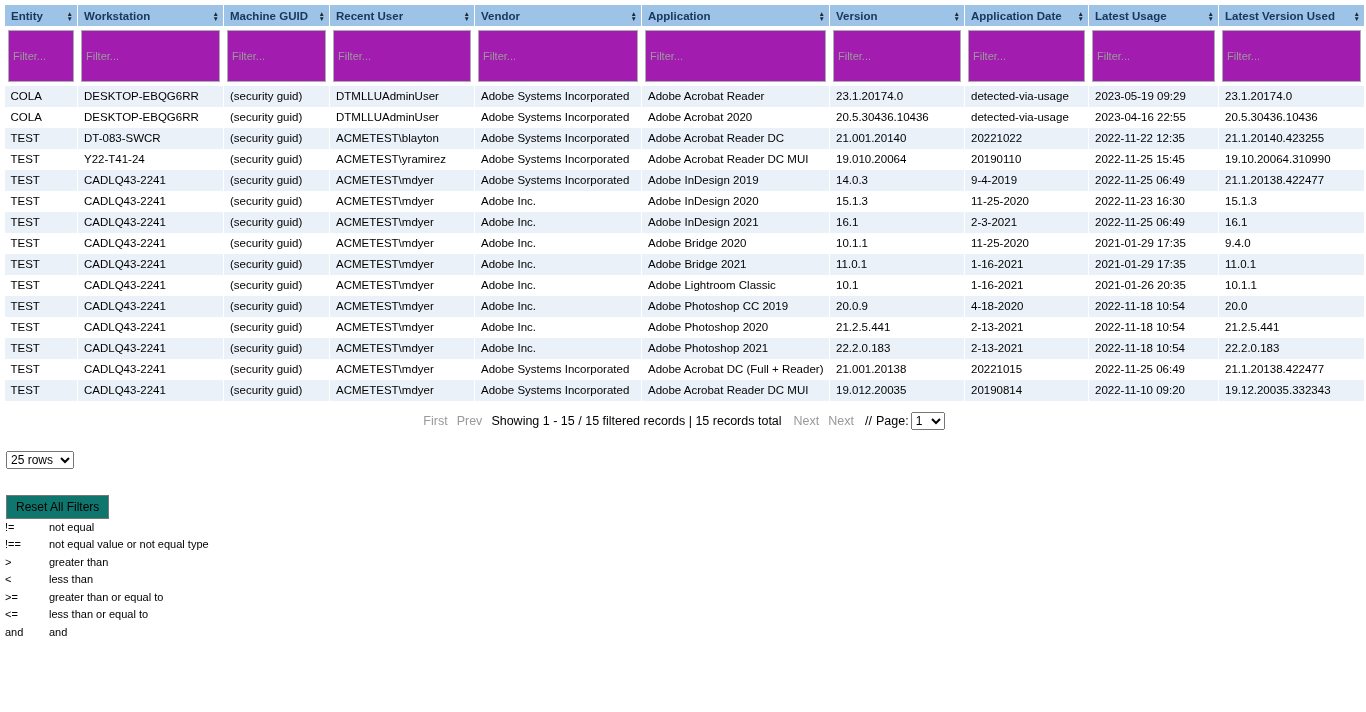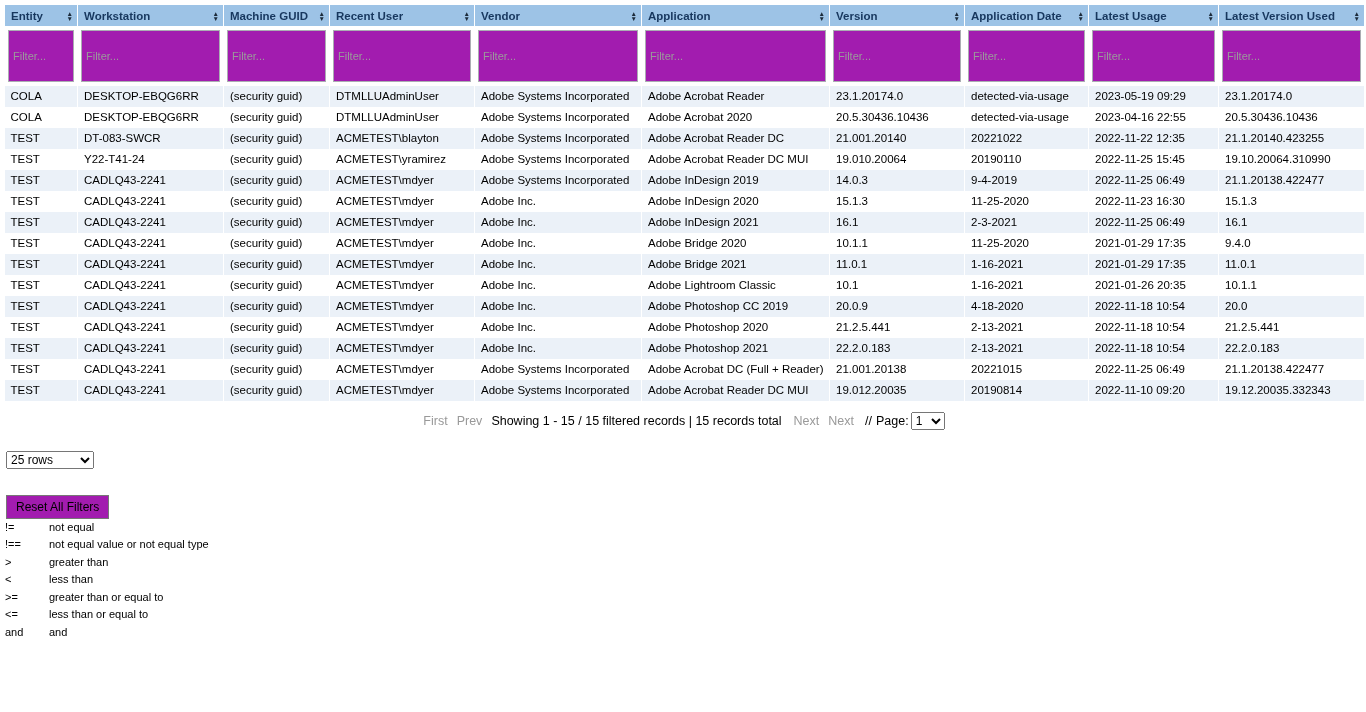--- a/index.html
+++ b/index.html
@@ -35,26 +35,26 @@
 
   .pagination { margin: 11px 0 0 2px; font-size: 12.5px; display: flex; align-items: center; justify-content: center; }
   .pager-link { color: #999999; margin-right: 9px; cursor: pointer; }
   .pager-status { color: #000; margin-right: 12px; }
   .pager-sep { color: #000; margin: 0 4px 0 2px; }
   .page-select-label { margin-right: 2px; }
   select { font-size: 12px; font-family: "Liberation Sans", "DejaVu Sans", sans-serif; }
   .page-select { width: 34px; }
 
   .rows-select-wrap { margin: 20px 0 0 2px; }
-  .rows-select { width: 88px; }
+  .rows-select { width: 68px; }
 
   .reset-wrap { margin: 26px 0 0 2px; }
   .reset-btn {
     font-size: 12px; font-family: "Liberation Sans", "DejaVu Sans", sans-serif;
-    background: #a21caf; border: 1px solid #777777; padding: 4px 9px; cursor: pointer; color: #000;
+    background: #0f766e; border: 1px solid #777777; padding: 4px 9px; cursor: pointer; color: #000;
   }
 
   .ops-heading { font-weight: bold; font-size: 12.5px; margin: 22px 0 10px 1px; }
   .op-row { display: flex; font-size: 11px; line-height: 17.5px; margin-left: 1px; }
   .op-sym { width: 44px; flex: 0 0 44px; }
   .op-desc { flex: 1; }
 </style>
 </head>
 <body>
 

